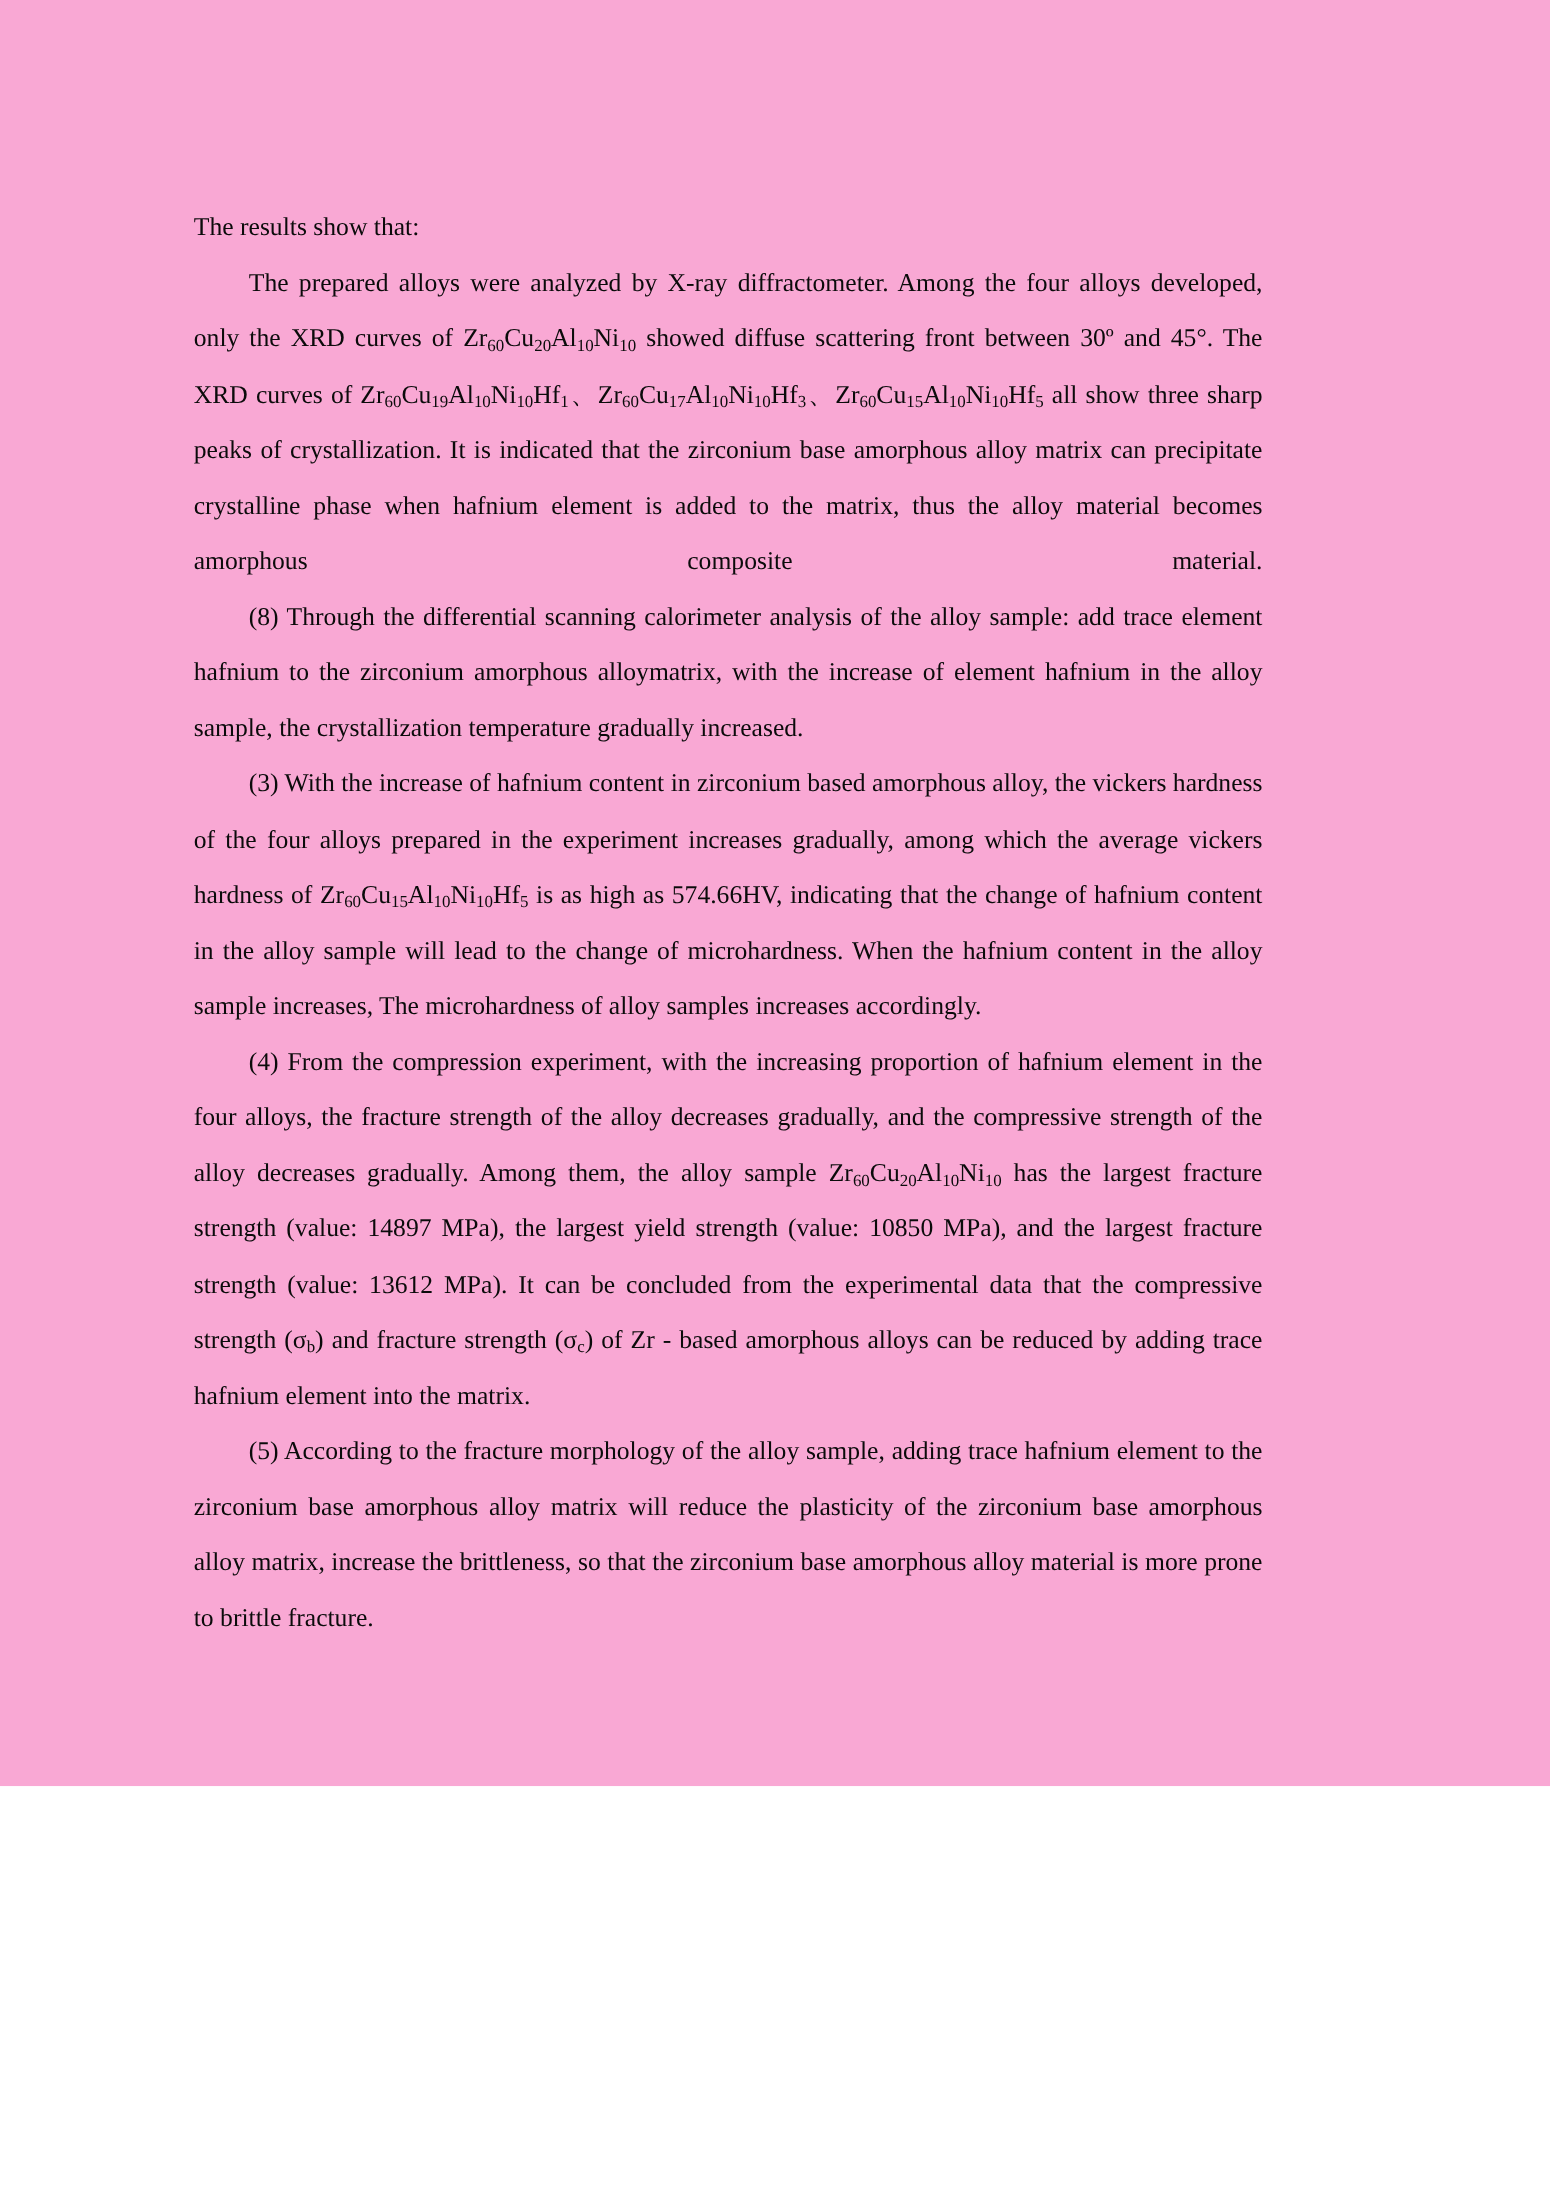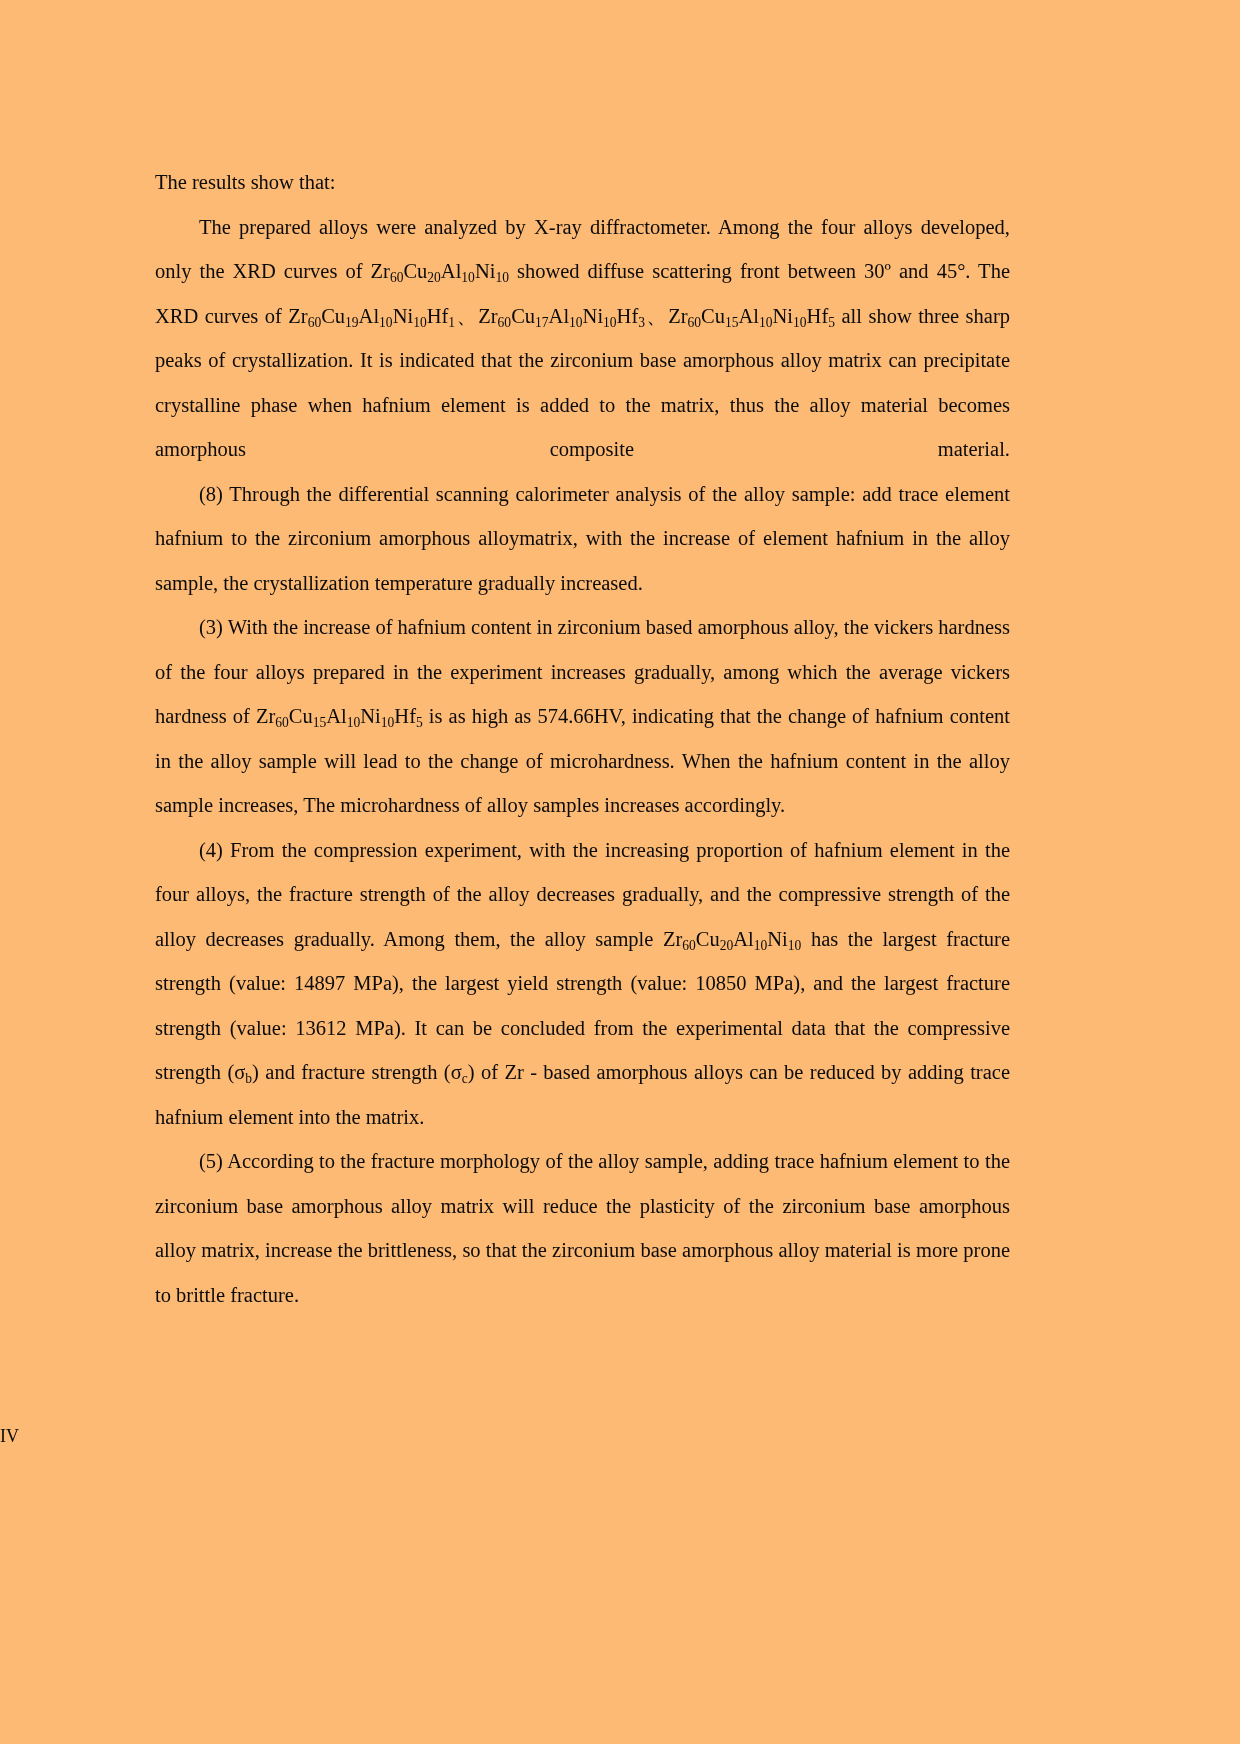--- a/index.html
+++ b/index.html
@@ -3,22 +3,22 @@
 <meta charset="utf-8">
 <style>
   html, body {
     margin: 0;
     padding: 0;
     background: #ffffff;
   }
   .page {
     position: relative;
     width: 1240px;
-    height: 1744px;
-    background: #fdba74;
+    height: 1429px;
+    background: #f9a8d4;
     margin: 0 auto;
     overflow: hidden;
     font-family: "Liberation Serif", "DejaVu Serif", serif;
     color: #000000;
   }
   .content {
     position: absolute;
     left: 155px;
     top: 160px;
     width: 855px;

